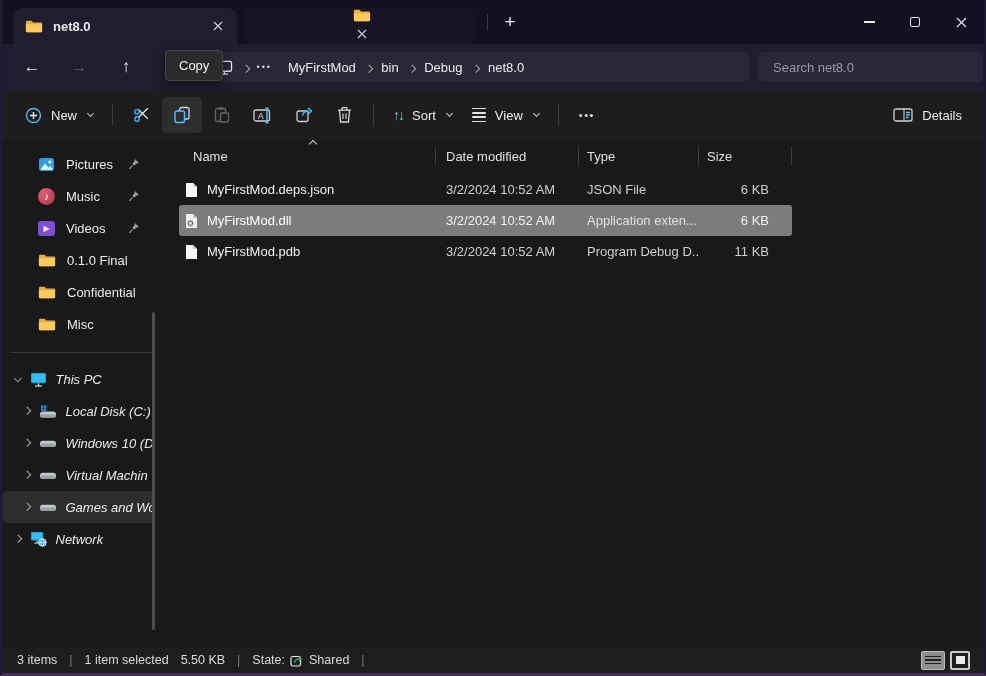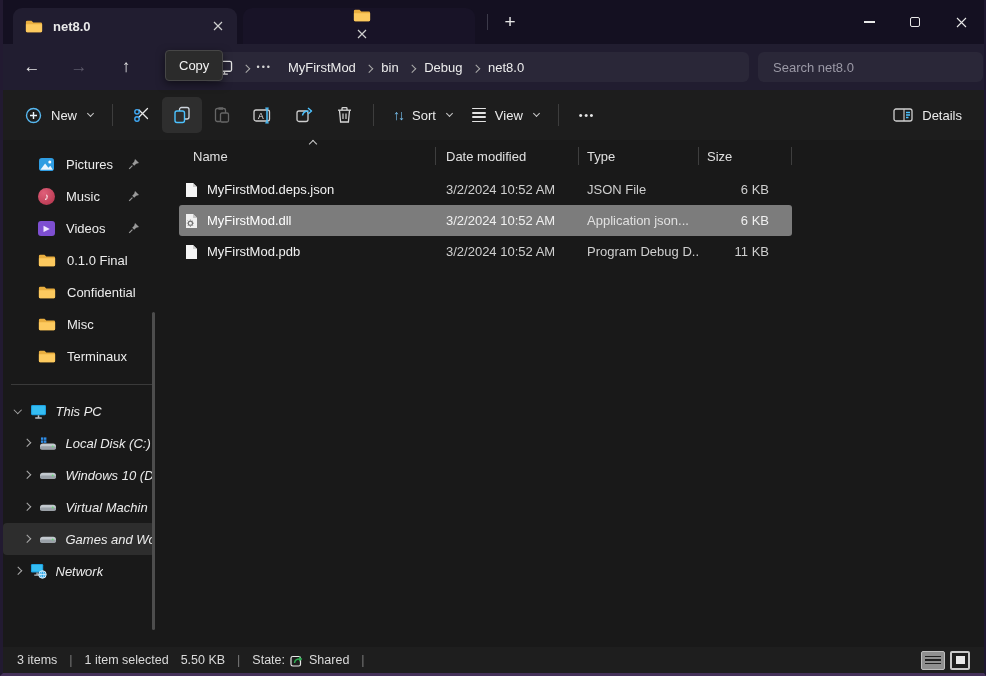--- a/index.html
+++ b/index.html
@@ -349,29 +349,20 @@
       <div class="side-item">
         <span class="icon">
           <svg width="18" height="15" viewBox="0 0 20 16">
               <path d="M1 3 Q1 1.5 2.5 1.5 H7.2 L9.2 3.6 H17.5 Q19 3.6 19 5.1 V13 Q19 14.5 17.5 14.5 H2.5 Q1 14.5 1 13 Z" fill="#e9ae3f"></path>
               <path d="M1 5.6 H19 V13 Q19 14.5 17.5 14.5 H2.5 Q1 14.5 1 13 Z" fill="#fdca5f"></path>
             </svg>
         </span>
         <span>Misc</span>
       </div>
 
-      <div class="side-item">
-        <span class="icon">
-          <svg width="18" height="15" viewBox="0 0 20 16">
-              <path d="M1 3 Q1 1.5 2.5 1.5 H7.2 L9.2 3.6 H17.5 Q19 3.6 19 5.1 V13 Q19 14.5 17.5 14.5 H2.5 Q1 14.5 1 13 Z" fill="#e9ae3f"></path>
-              <path d="M1 5.6 H19 V13 Q19 14.5 17.5 14.5 H2.5 Q1 14.5 1 13 Z" fill="#fdca5f"></path>
-            </svg>
-        </span>
-        <span>Terminaux</span>
-      </div>
 
       <div class="side-divider"></div>
 
       <div class="tree-item">
         <span class="chev d"></span>
         <span class="icon">
           <svg width="17" height="15" viewBox="0 0 18 16">
               <rect x="1" y="1" width="16" height="11" rx="1.5" fill="#1ea0e0"></rect>
               <rect x="2.2" y="2.2" width="13.6" height="8.6" fill="#35bdf2"></rect>
               <path d="M9 12 V14.5 M5.5 14.8 H12.5" stroke="#b9bec4" stroke-width="1.6"></path>
@@ -488,21 +479,21 @@
               <svg width="13" height="16" viewBox="0 0 13 16">
                   <path d="M1 1 H8 L12 5 V15 H1 Z" fill="#f0f0f0"></path>
                   <path d="M8 1 L12 5 H8 Z" fill="#c7c7c7"></path>
                   <circle cx="5.4" cy="10.2" r="2.1" fill="none" stroke="#6f6f6f" stroke-width="1.1"></circle>
                   <path d="M5.4 7.4 V6.6 M5.4 13 V13.8 M2.6 10.2 H1.8 M8.2 10.2 H9 M3.4 8.2 L2.8 7.6 M7.4 12.2 L8 12.8 M7.4 8.2 L8 7.6 M3.4 12.2 L2.8 12.8" stroke="#6f6f6f" stroke-width="0.9"></path>
                 </svg>
             </span>
             <span>MyFirstMod.dll</span>
           </div>
           <div class="fc-date">3/2/2024 10:52 AM</div>
-          <div class="fc-type">Application json...</div>
+          <div class="fc-type">Application exten...</div>
           <div class="fc-size">6 KB</div>
         </div>
 
         <div class="frow">
           <div class="fc-name">
             <span class="icon">
               <svg width="13" height="16" viewBox="0 0 13 16">
                   <path d="M1 1 H8 L12 5 V15 H1 Z" fill="#f5f5f5"></path>
                   <path d="M8 1 L12 5 H8 Z" fill="#cfcfcf"></path>
                 </svg>

